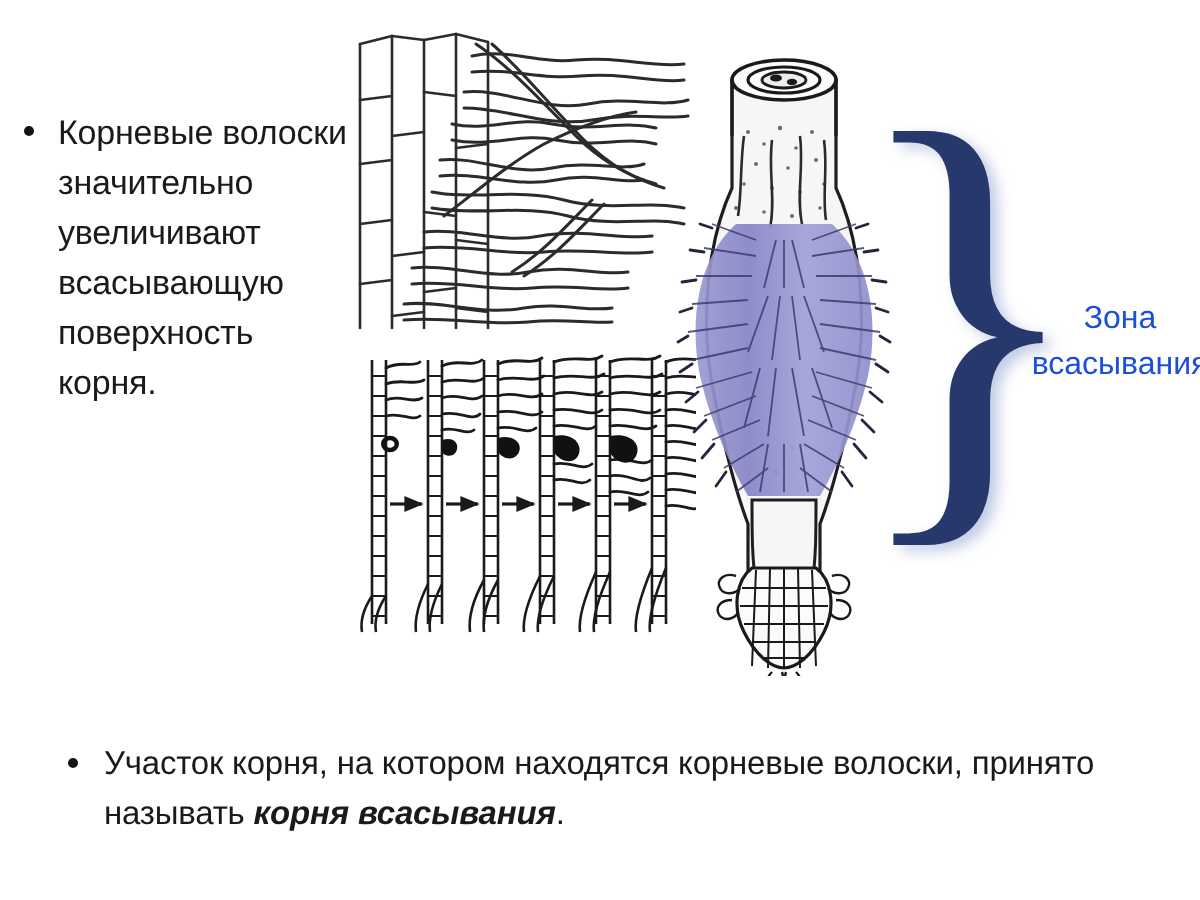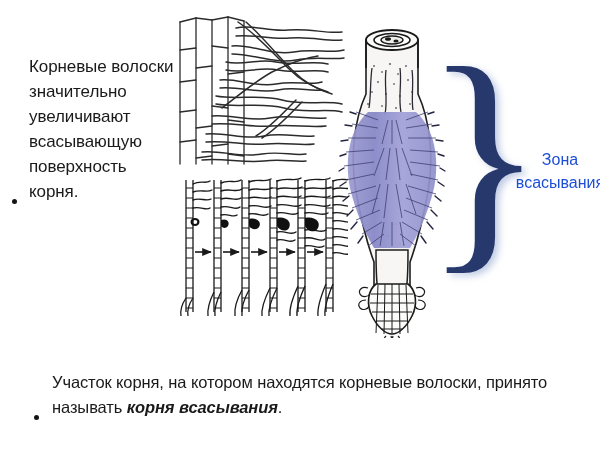--- a/index.html
+++ b/index.html
@@ -13,21 +13,21 @@
     position: relative;
     overflow: hidden;
     font-family: "Liberation Sans", sans-serif;
     color: #1a1a1a;
   }
 
   
   .bullet-block {
     position: absolute;
     display: flex;
-    align-items: flex-end;
+    align-items: flex-start;
   }
   .bullet-dot {
     width: 5px;
     height: 5px;
     border-radius: 50%;
     background: #141414;
     flex: 0 0 auto;
   }
   .bullet-text {
     flex: 1 1 auto;

